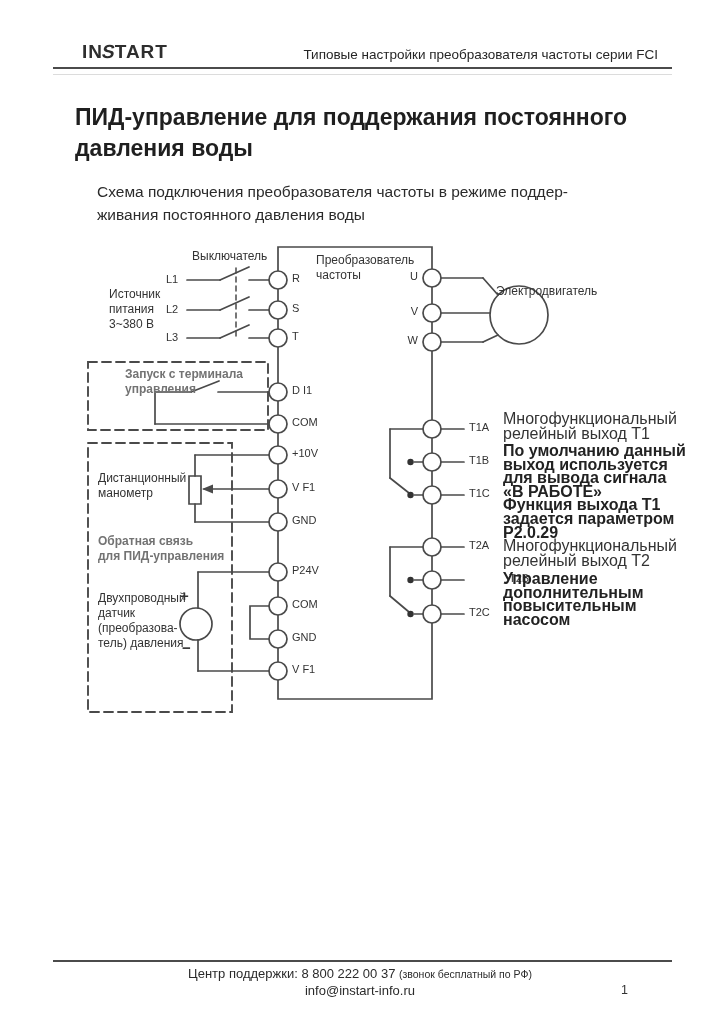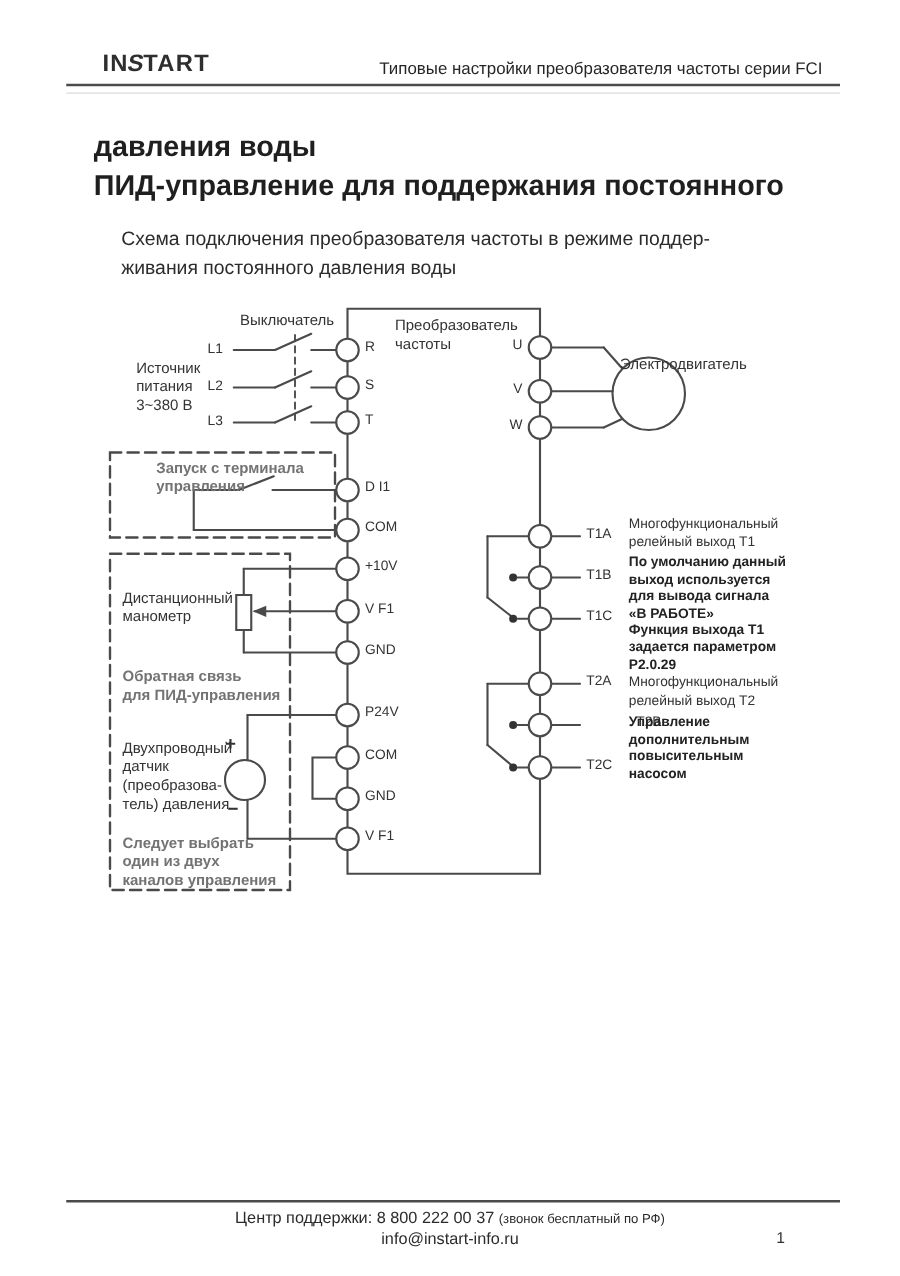--- a/index.html
+++ b/index.html
@@ -18,21 +18,21 @@
   .rule.ghost{height:1px; background:#dcdcdc;}
   
   .main-title{left:75px; top:102px; font-size:23px; font-weight:700; line-height:31px; color:#1f1f1f;}
   .main-title span{display:block;}
   .subtitle{left:97px; top:181px; font-size:15.5px; line-height:22.5px; color:#2b2b2b;}
   .subtitle span{display:block;}
   
   .lbl{position:absolute; font-size:12px; line-height:15px; color:#333; white-space:nowrap;}
   .lbl span{display:block;}
   .lbl.b{font-weight:700; color:#737373;}
-  .note{position:absolute; font-size:11px; line-height:14.5px; color:#333; white-space:nowrap;}
+  .note{position:absolute; font-size:16px; line-height:14.5px; color:#333; white-space:nowrap;}
   .note span{display:block;}
   .note.b{font-weight:700; color:#222; line-height:13.6px;}
   .term{position:absolute; font-size:11px; color:#333; white-space:nowrap;}
   .term.r{width:28px; text-align:right;}
   .sign{position:absolute; font-size:15px; font-weight:700; color:#333;}
   
   .footer-line{position:absolute; left:0; width:720px; text-align:center; font-size:13px; color:#2b2b2b;}
   .footer-line .small{font-size:10.5px;}
   .page-num{left:621px; top:983px; font-size:12.5px; color:#333;}
   svg{position:absolute; left:0; top:0;}
@@ -42,22 +42,22 @@
 <body>
 
 <div class="page">
 
   <div class="abs logo"><span>IN</span><span class="logo-s">S</span><span>TART</span></div>
   <div class="abs doc-title">Типовые настройки преобразователя частоты серии FCI</div>
   <div class="rule" style="top:67px;"></div>
   <div class="rule ghost" style="top:74px;"></div>
 
   <div class="abs main-title">
+    <span>ПИД-управление для поддержания постоянного</span>
     <span>давления воды</span>
-    <span>ПИД-управление для поддержания постоянного</span>
   </div>
   <div class="abs subtitle">
     <span>Схема подключения преобразователя частоты в режиме поддер-</span>
     <span>живания постоянного давления воды</span>
   </div>
 
   <svg width="720" height="1021" viewBox="0 0 720 1021" fill="none" stroke="#4a4a4a" stroke-width="1.7" stroke-linecap="round">
 
     <g>
       <rect x="278" y="247" width="154" height="452"></rect>
@@ -224,25 +224,20 @@
     <span>для ПИД-управления</span>
   </div>
   <div class="lbl" style="left:98px; top:591px;">
     <span>Двухпроводный</span>
     <span>датчик</span>
     <span>(преобразова-</span>
     <span>тель) давления</span>
   </div>
   <div class="sign" style="left:180px; top:587px;">+</div>
   <div class="sign" style="left:182px; top:639px;">−</div>
-  <div class="lbl b" style="left:98px; top:667px;">
-    <span>Следует выбрать</span>
-    <span>один из двух</span>
-    <span>каналов управления</span>
-  </div>
 
   <div class="note" style="left:503px; top:412px;">
     <span>Многофункциональный</span>
     <span>релейный выход Т1</span>
   </div>
   <div class="note b" style="left:503px; top:444px;">
     <span>По умолчанию данный</span>
     <span>выход используется</span>
     <span>для вывода сигнала</span>
     <span>«В РАБОТЕ»</span>

